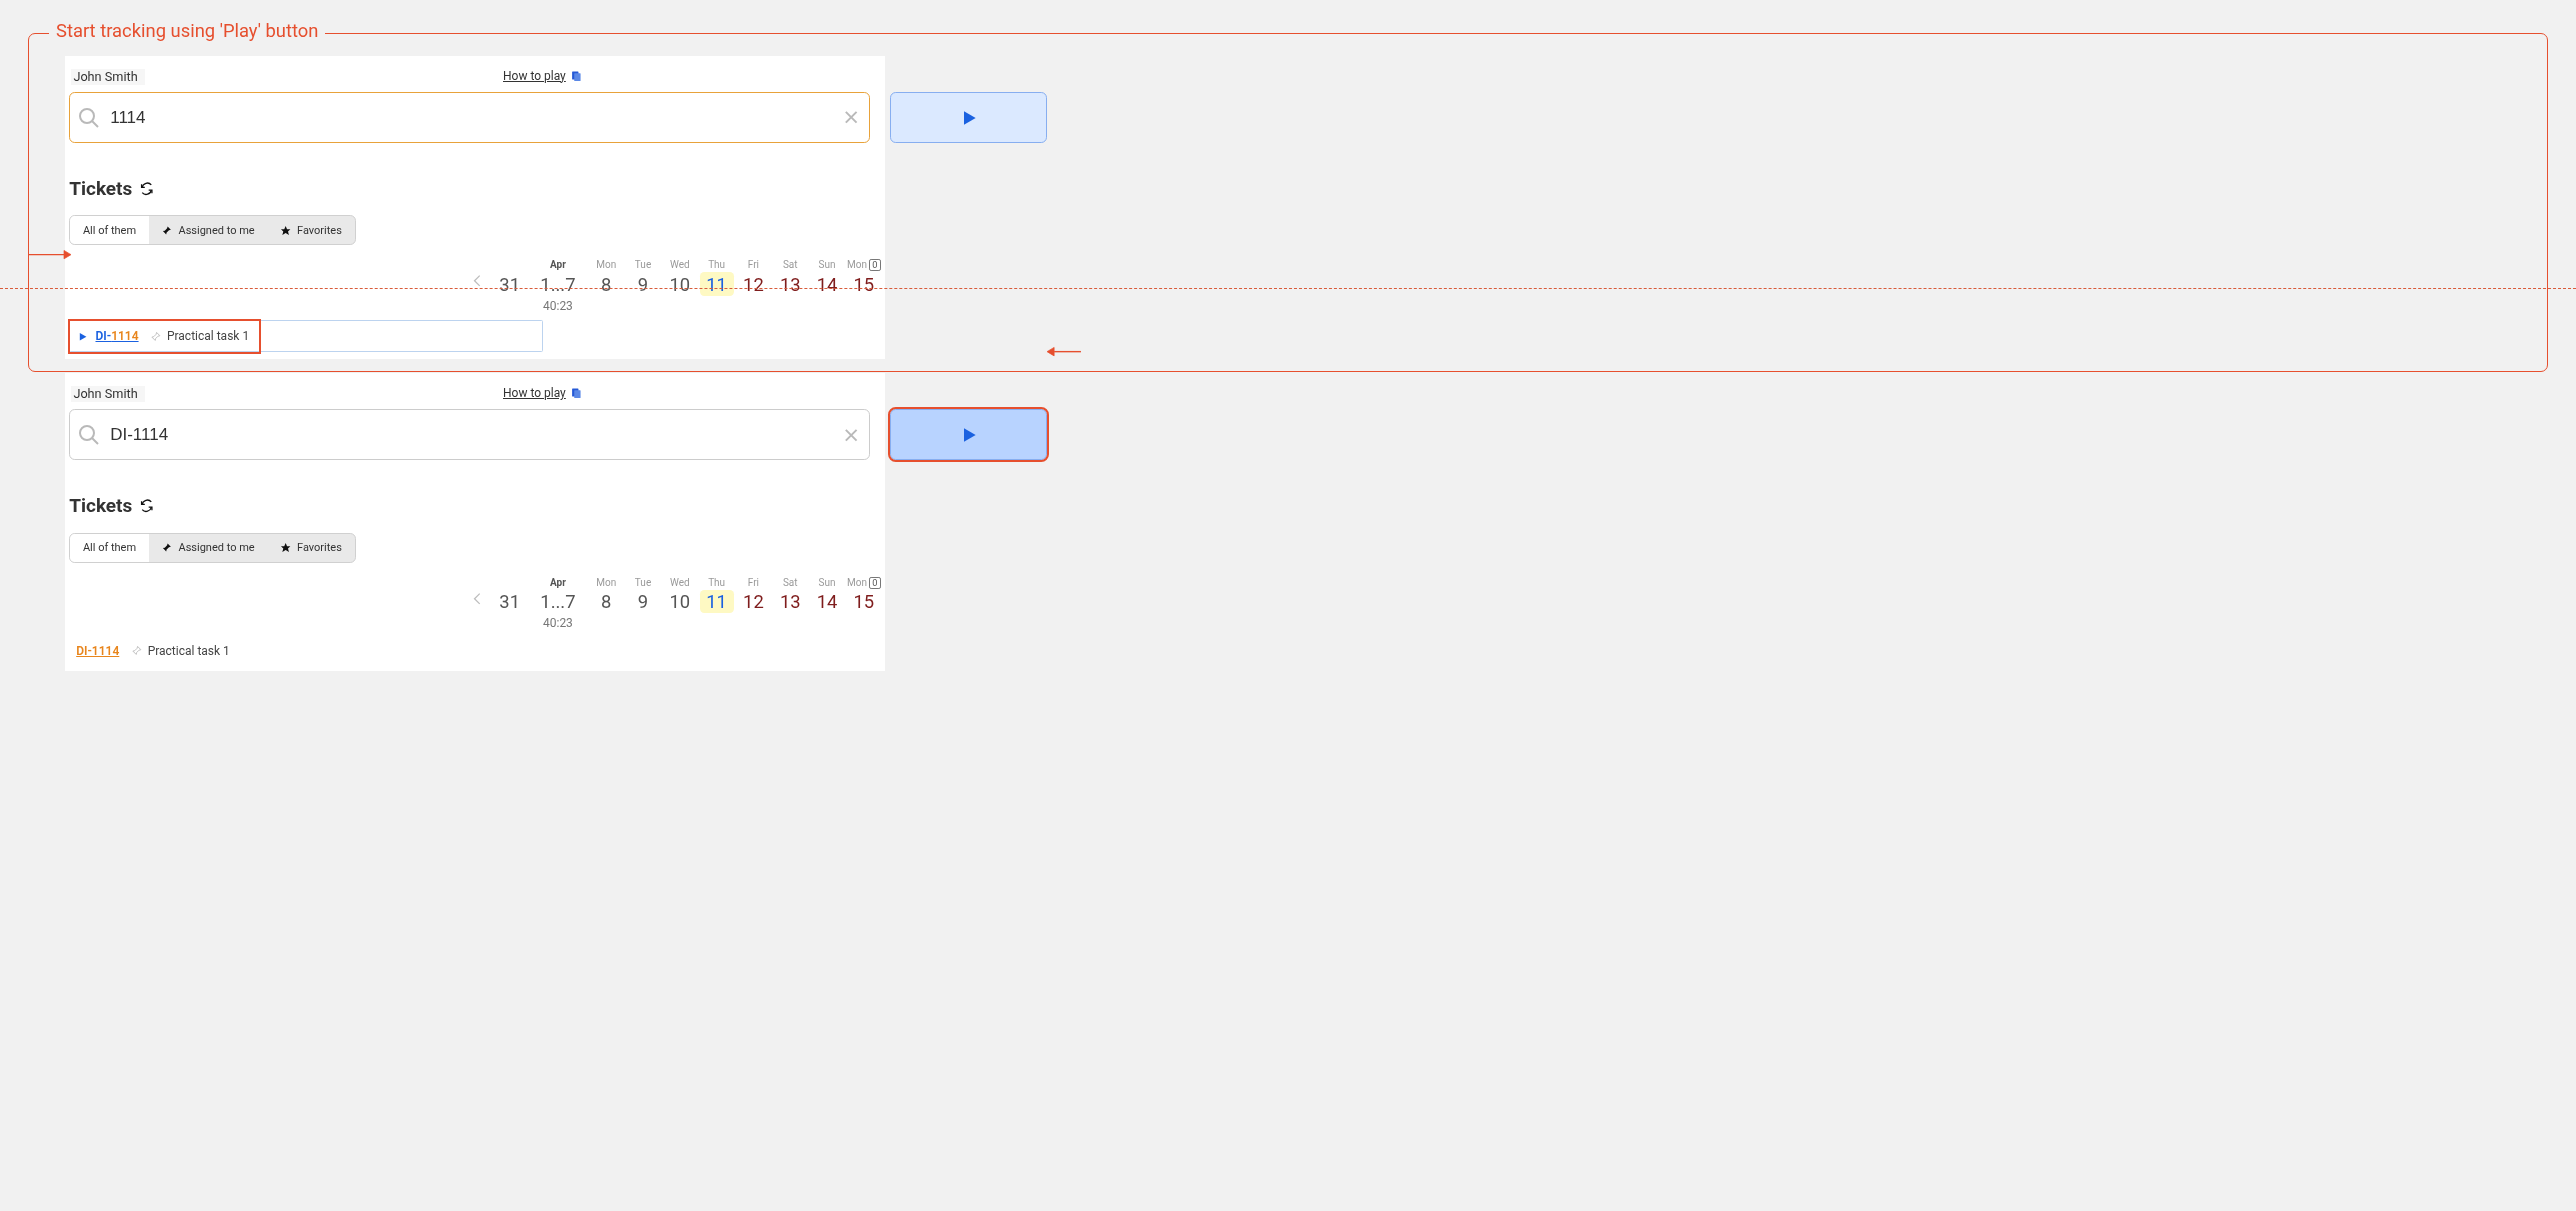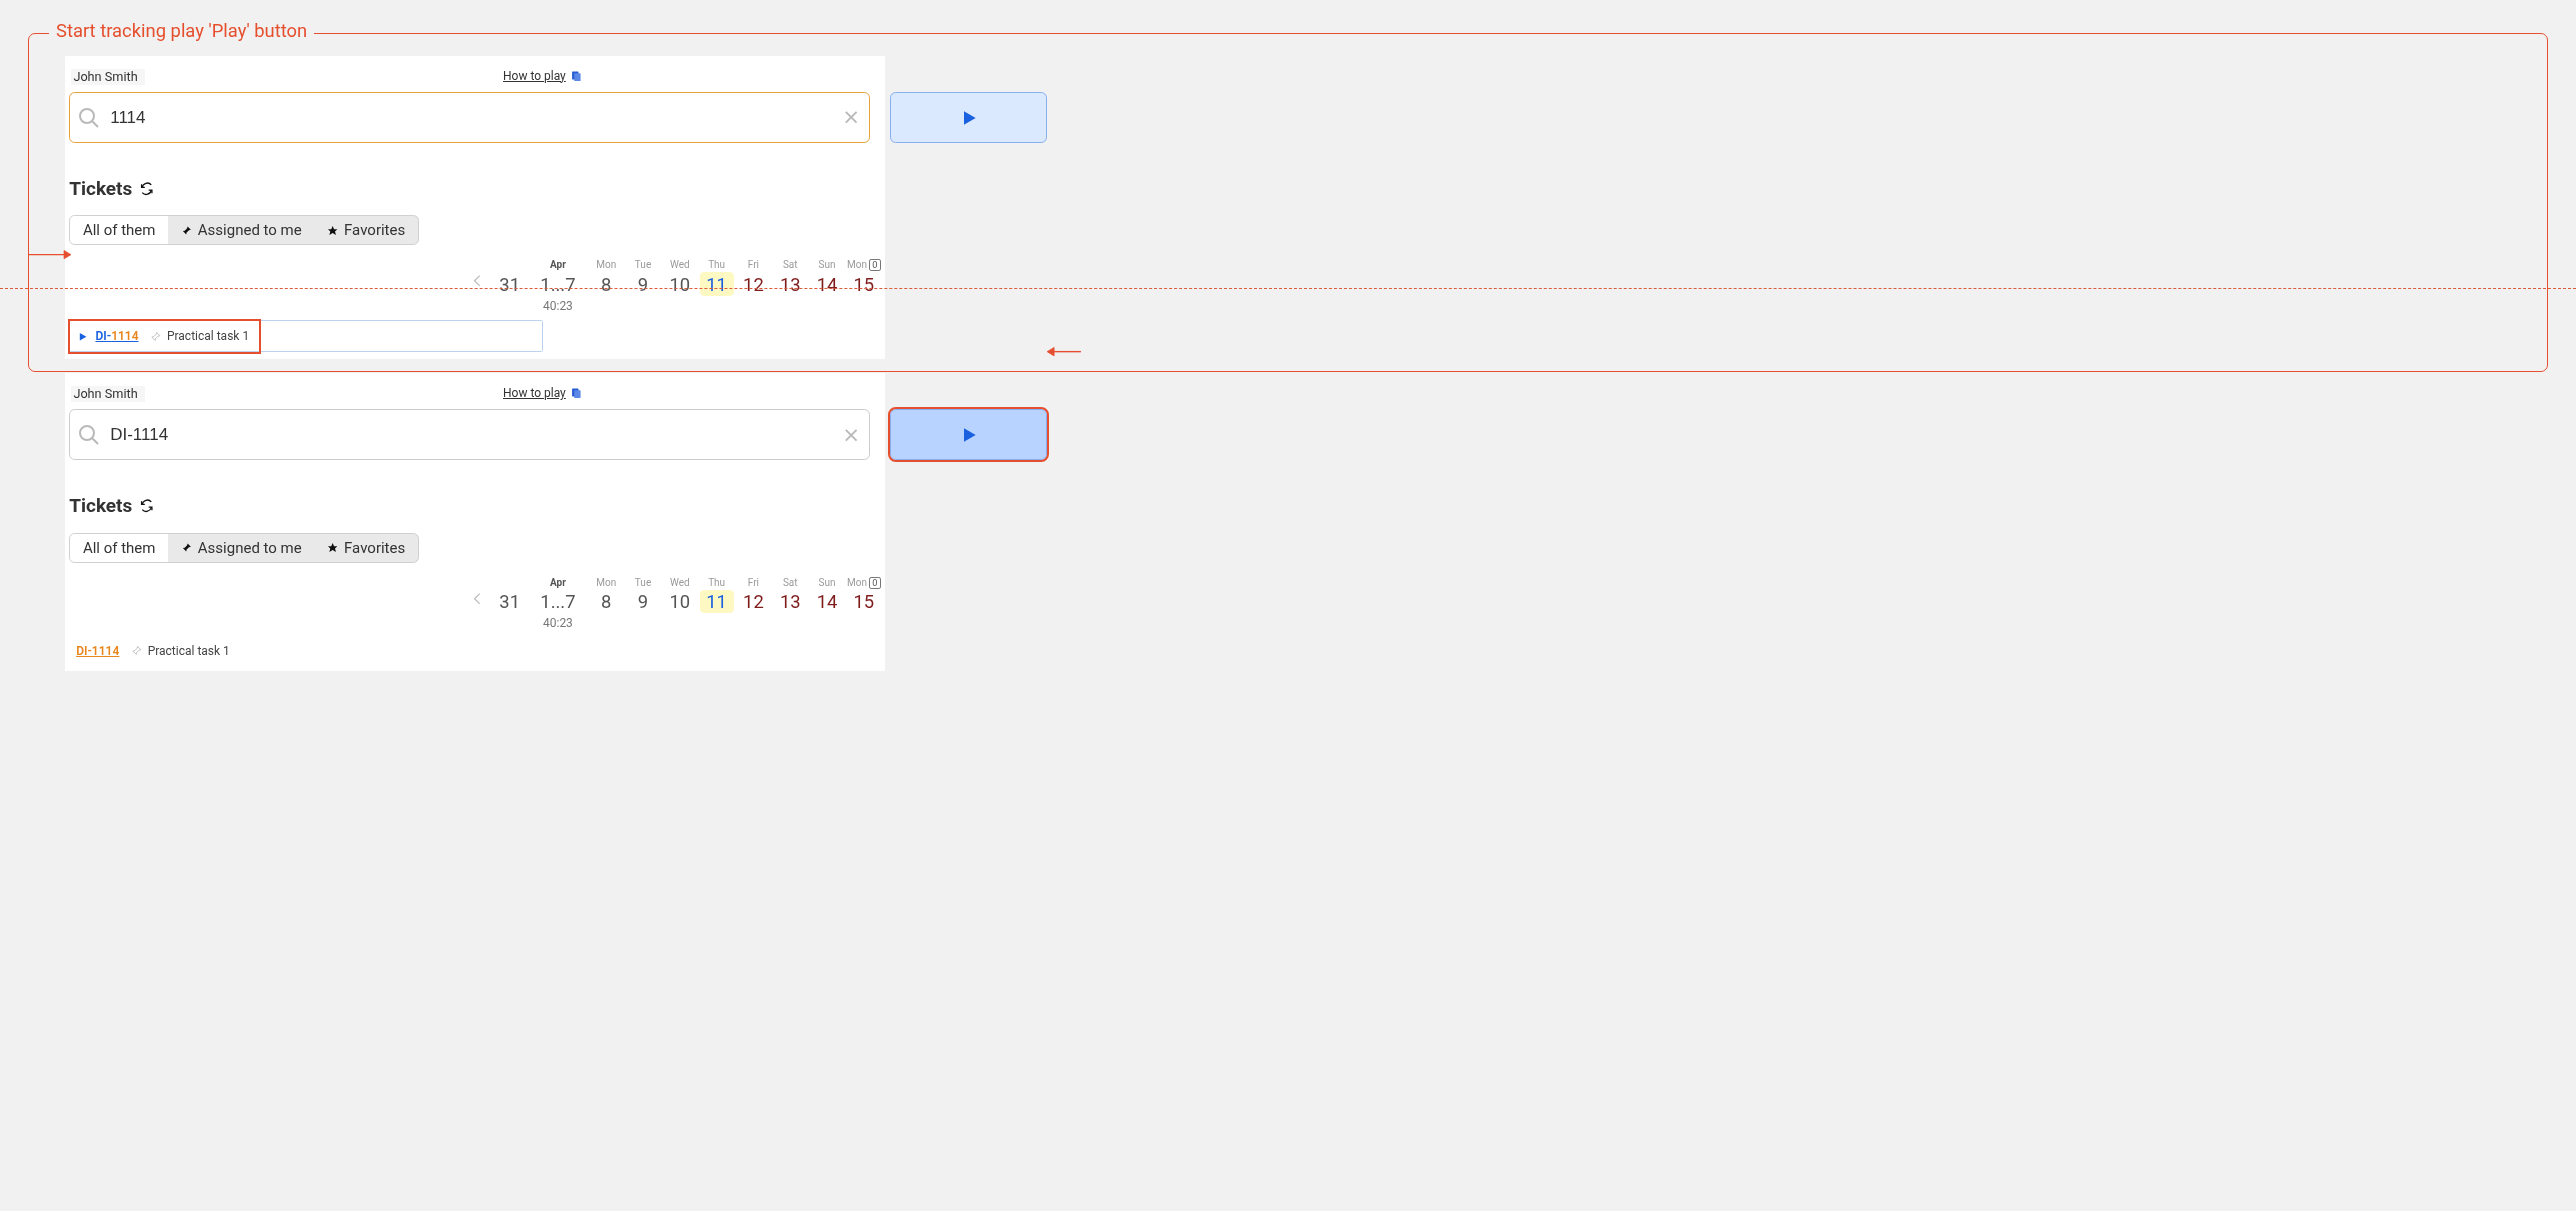--- a/index.html
+++ b/index.html
@@ -154,21 +154,21 @@
     overflow: hidden;
     height: 30px;
     background: #e9e9e9;
     margin-top: 1.4px;
   }
   .filters .tab {
     padding: 0 12.7px;
     display: flex;
     align-items: center;
     gap: 5.7px;
-    font-size: 15px;
+    font-size: 11px;
     cursor: pointer;
   }
   .filters .tab.active { background: #fff; }
 
   .calendar {
     margin-left: auto;
     display: flex;
     align-items: flex-start;
     gap: 2.8px;
     padding-top: 0;
@@ -252,21 +252,21 @@
   }
   .ticket-id .match { color: #e8851c; }
   .ticket-id.match-all { color: #e8851c; }
   .pin-small { width: 11.3px; height: 11.3px; stroke:#bdbdbd; fill:none; margin: 0 5.7px;}
   .ticket-title { color: #444; }
 
 </style>
 </head>
 <body>
 
-<div class="annotation-legend">Start tracking play 'Play' button</div>
+<div class="annotation-legend">Start tracking using 'Play' button</div>
 <div class="legend-box"></div>
 
 <svg class="arrow-horiz" style="left:29px; top:249px;" width="42" height="11.3" viewBox="0 0 60 16">
   <line x1="0" y1="8" x2="50" y2="8" stroke-width="2"></line>
   <polygon points="50,2 60,8 50,14"></polygon>
 </svg>
 
 <svg class="arrow-horiz" style="left:1047px; top:346px;" width="34" height="11.3" viewBox="0 0 48 16">
   <line x1="48" y1="8" x2="10" y2="8" stroke-width="2"></line>
   <polygon points="10,2 0,8 10,14"></polygon>

